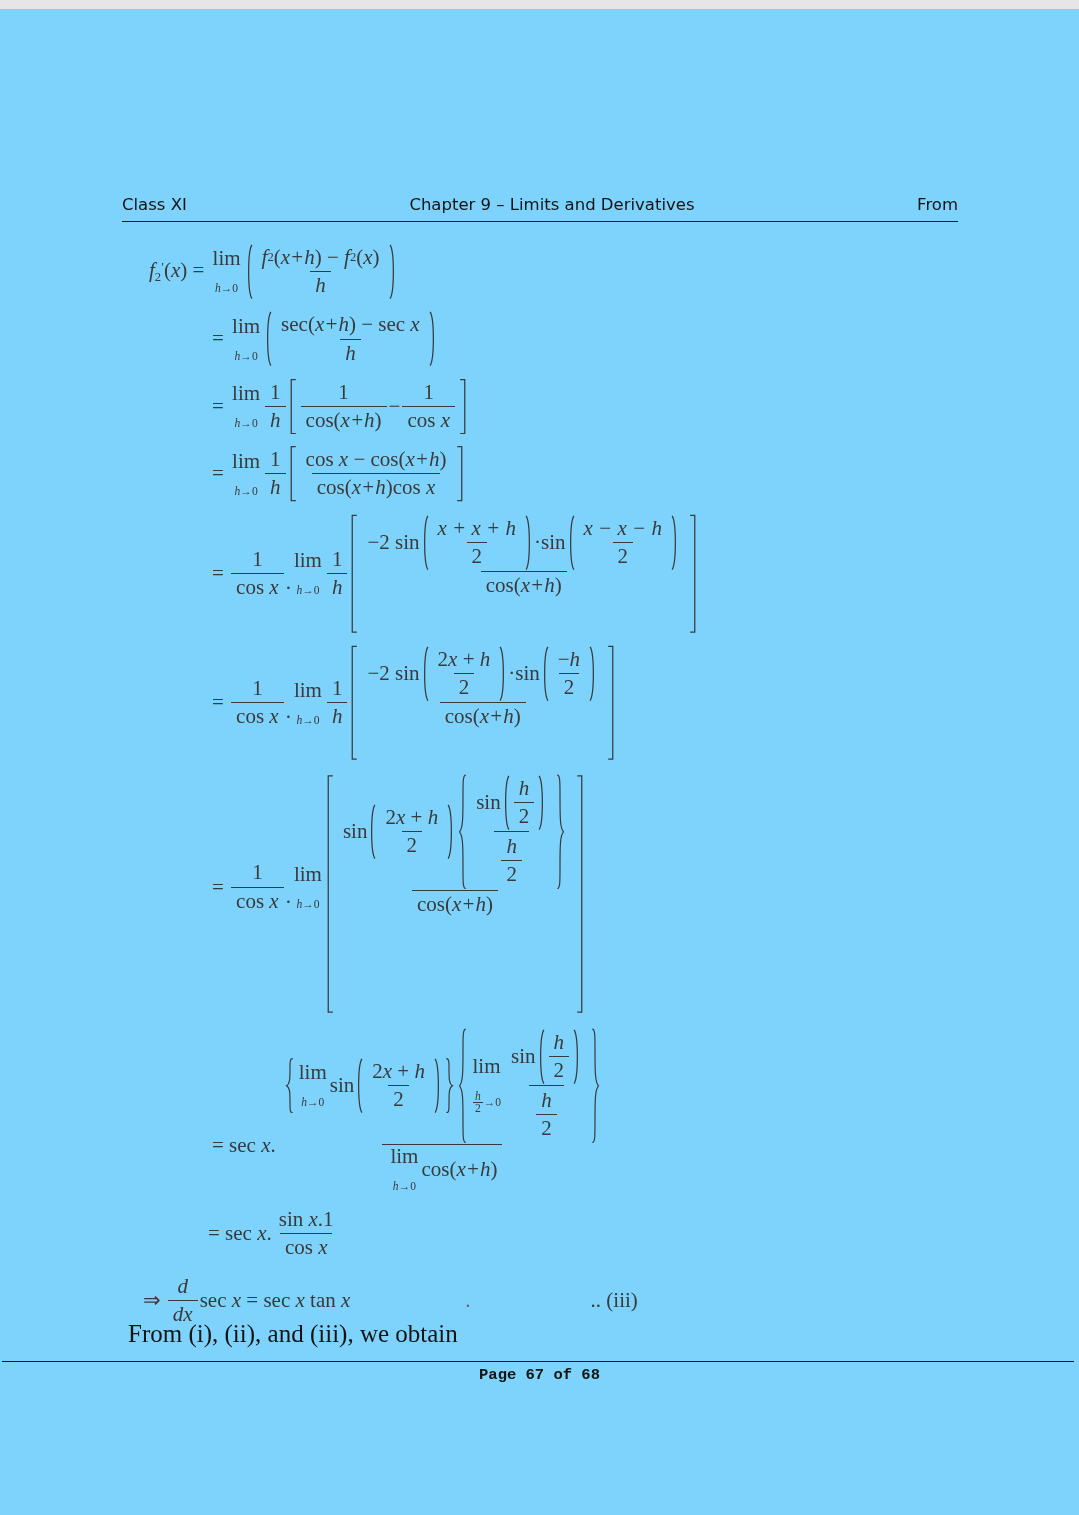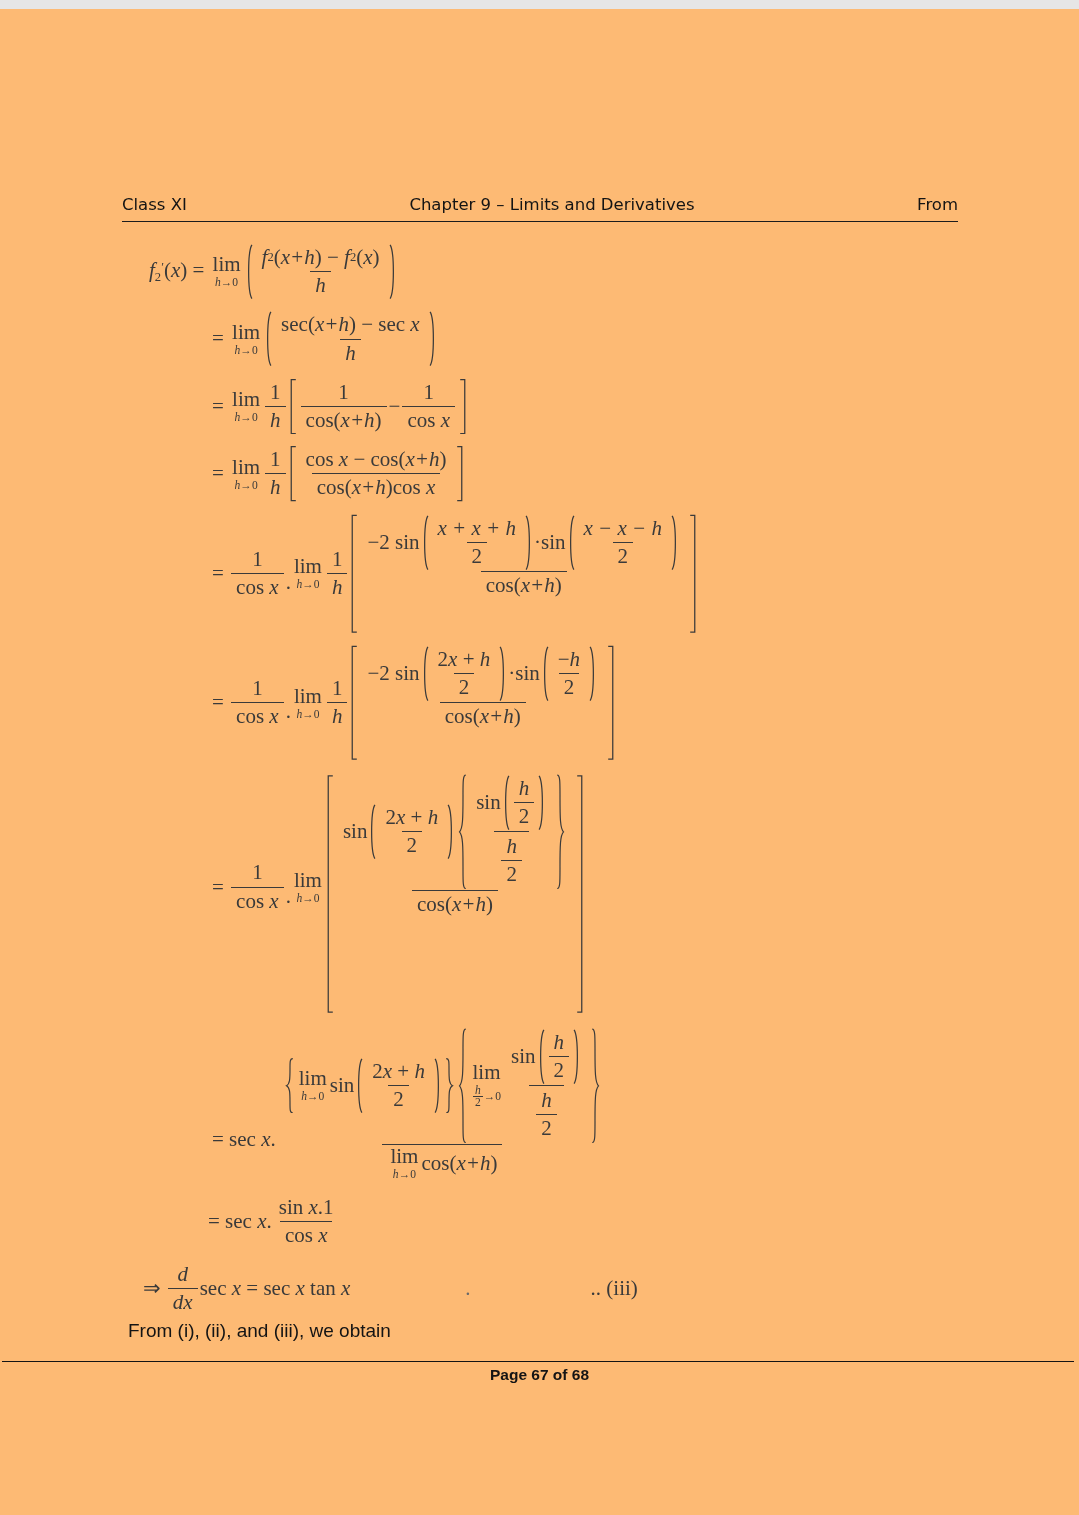--- a/index.html
+++ b/index.html
@@ -1,47 +1,47 @@
 <!DOCTYPE html>
 <html><head>
 <meta charset="utf-8">
 <style>
   html,body{margin:0;padding:0;background:#fff;}
-  .page{width:1079px;height:1515px;position:relative;background:#fdba74;overflow:hidden;
+  .page{width:1079px;height:1515px;position:relative;background:#7dd3fc;overflow:hidden;
         font-family:"Liberation Serif",serif;color:#3a3a3a;}
   .topbar{height:9px;background:#e6e6e6;}
   .header{display:flex;justify-content:space-between;align-items:baseline;
           margin:186px 121px 0 122px;padding-bottom:7px;border-bottom:1.6px solid #1c1c1c;
           font-family:"DejaVu Sans","Liberation Sans",sans-serif;font-size:16.5px;color:#141414;}
   .content{margin-top:22px;margin-left:12px;}
   .eqrow{display:flex;align-items:center;font-size:21px;line-height:1.2;margin-bottom:12px;}
   .lead{display:inline-flex;align-items:center;}
   .run{white-space:pre;}
   .it{font-style:italic;}
   .b{font-weight:400;}
   .sb{font-size:0.6em;vertical-align:-0.3em;}
   .sp{font-size:0.6em;vertical-align:0.5em;}
   .fr{display:inline-flex;flex-direction:column;align-items:center;margin:0 2px;}
   .fr>.nu,.fr>.de{display:flex;align-items:center;justify-content:center;padding:1px 5px;}
   .fr>.de{border-top:1.3px solid #3a3a3a;}
-  .lim{display:inline-flex;flex-direction:column;align-items:center;line-height:1;margin:0 3px;}
+  .lim{display:inline-flex;flex-direction:column;align-items:center;line-height:1;margin:0 3px;gap:12px;}
   .lim .ls{display:inline-flex;align-items:center;font-size:0.55em;margin-top:2px;}
   .ls .fr{margin:0 1px;}
   .ls .fr .nu,.ls .fr .de{padding:0 2px;}
   .ls .fr .de{border-top:1px solid #3a3a3a;}
   .grp{position:relative;display:inline-flex;align-items:center;padding:0 10px;margin:0 1px;}
   .grp>svg.dl{position:absolute;left:0;top:0;height:100%;width:8px;}
   .grp>svg.dr{position:absolute;right:0;top:0;height:100%;width:8px;}
   .grp.brace{padding:0 12px;}
   .grp.brace>svg.dl,.grp.brace>svg.dr{width:10px;}
   .concl{position:absolute;left:128px;top:1320px;
-         font-family:Liberation Sans, sans-serif;font-size:19px;color:#141414;}
+         font-family:Liberation Serif, serif;font-size:25px;color:#141414;}
   .frule{position:absolute;left:2px;right:5px;top:1361px;border-top:1.7px solid #141414;}
   .pagenum{position:absolute;left:0;right:0;top:1366px;text-align:center;
-           font-family:Liberation Sans, sans-serif;font-weight:700;
+           font-family:Liberation Mono, monospace;font-weight:700;
            font-size:15.5px;color:#141414;}
   .sdot{align-self:flex-end;margin-bottom:6px;}
 </style>
 </head>
 <body>
 
 <svg width="0" height="0" style="position:absolute" aria-hidden="true">
   <defs>
     <path id="pl" d="M8.6 1.5 C3.2 14 3.2 86 8.6 98.5" fill="none" stroke="#3a3a3a" stroke-width="1.25" vector-effect="non-scaling-stroke"></path>
     <path id="pr" d="M1.4 1.5 C6.8 14 6.8 86 1.4 98.5" fill="none" stroke="#3a3a3a" stroke-width="1.25" vector-effect="non-scaling-stroke"></path>

